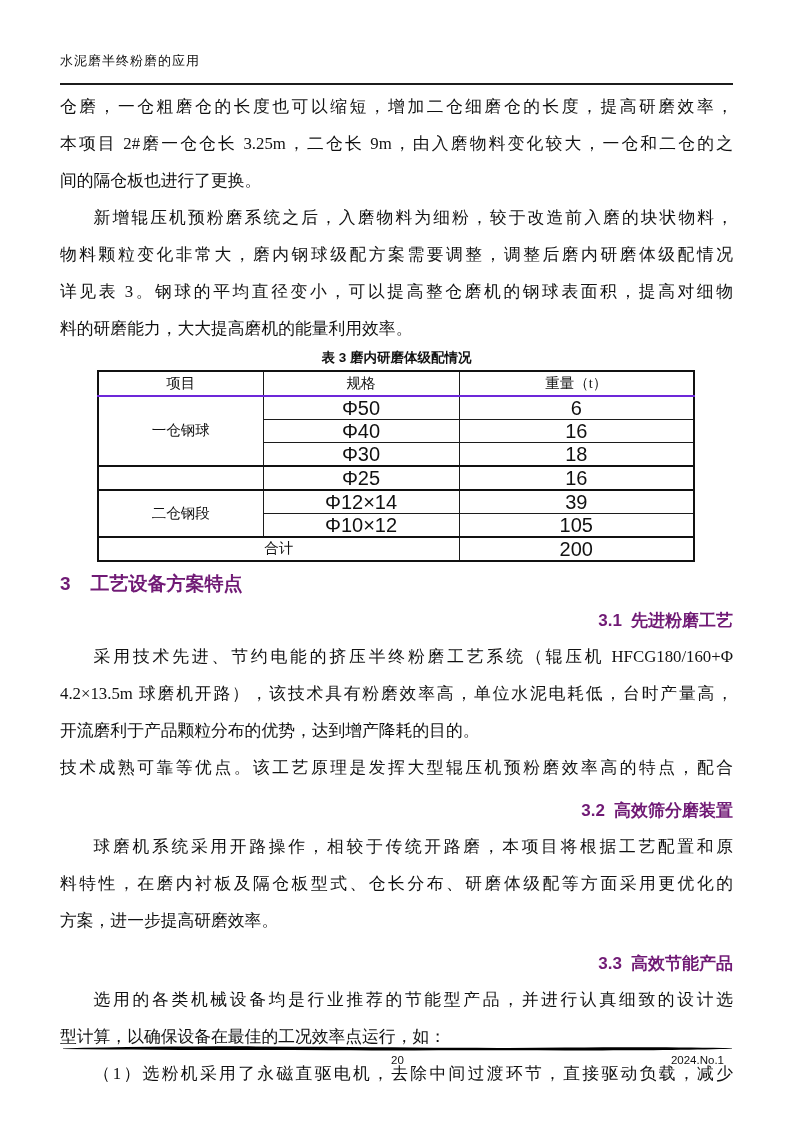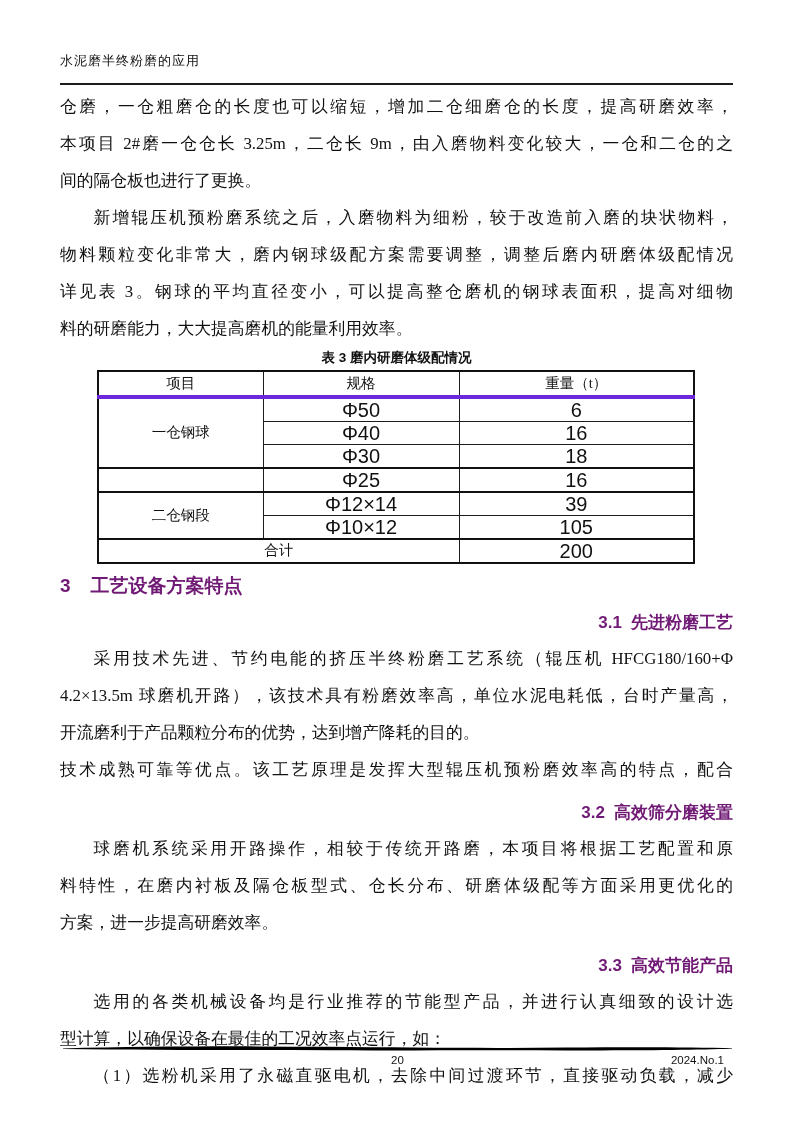--- a/index.html
+++ b/index.html
@@ -58,21 +58,21 @@
   table.grading th, table.grading td {
     border:1px solid #1c1c1c;
     text-align:center;
     vertical-align:middle;
     height:21px;
     padding:0 2px;
     font-weight:normal;
     line-height:1.1;
   }
   table.grading { border:2px solid #111; }
-  table.grading tr.hdr th { height:23px; border-bottom:4px solid #6d28d9; }
+  table.grading tr.hdr th { height:23px; border-bottom:2px solid #6d28d9; }
   table.grading tr.grp-top td { border-top:2px solid #111; }
   table.grading .num { font-family:Liberation Sans, sans-serif; font-size:20px; }
   
   .h1, .h2 {
     font-family:"Liberation Sans","DejaVu Sans",sans-serif;
     font-weight:bold;
     color:#701a75;
   }
   .h1 { font-size:19px; line-height:25px; margin-top:9px; }
   .h1 .no { margin-right:20px; }

